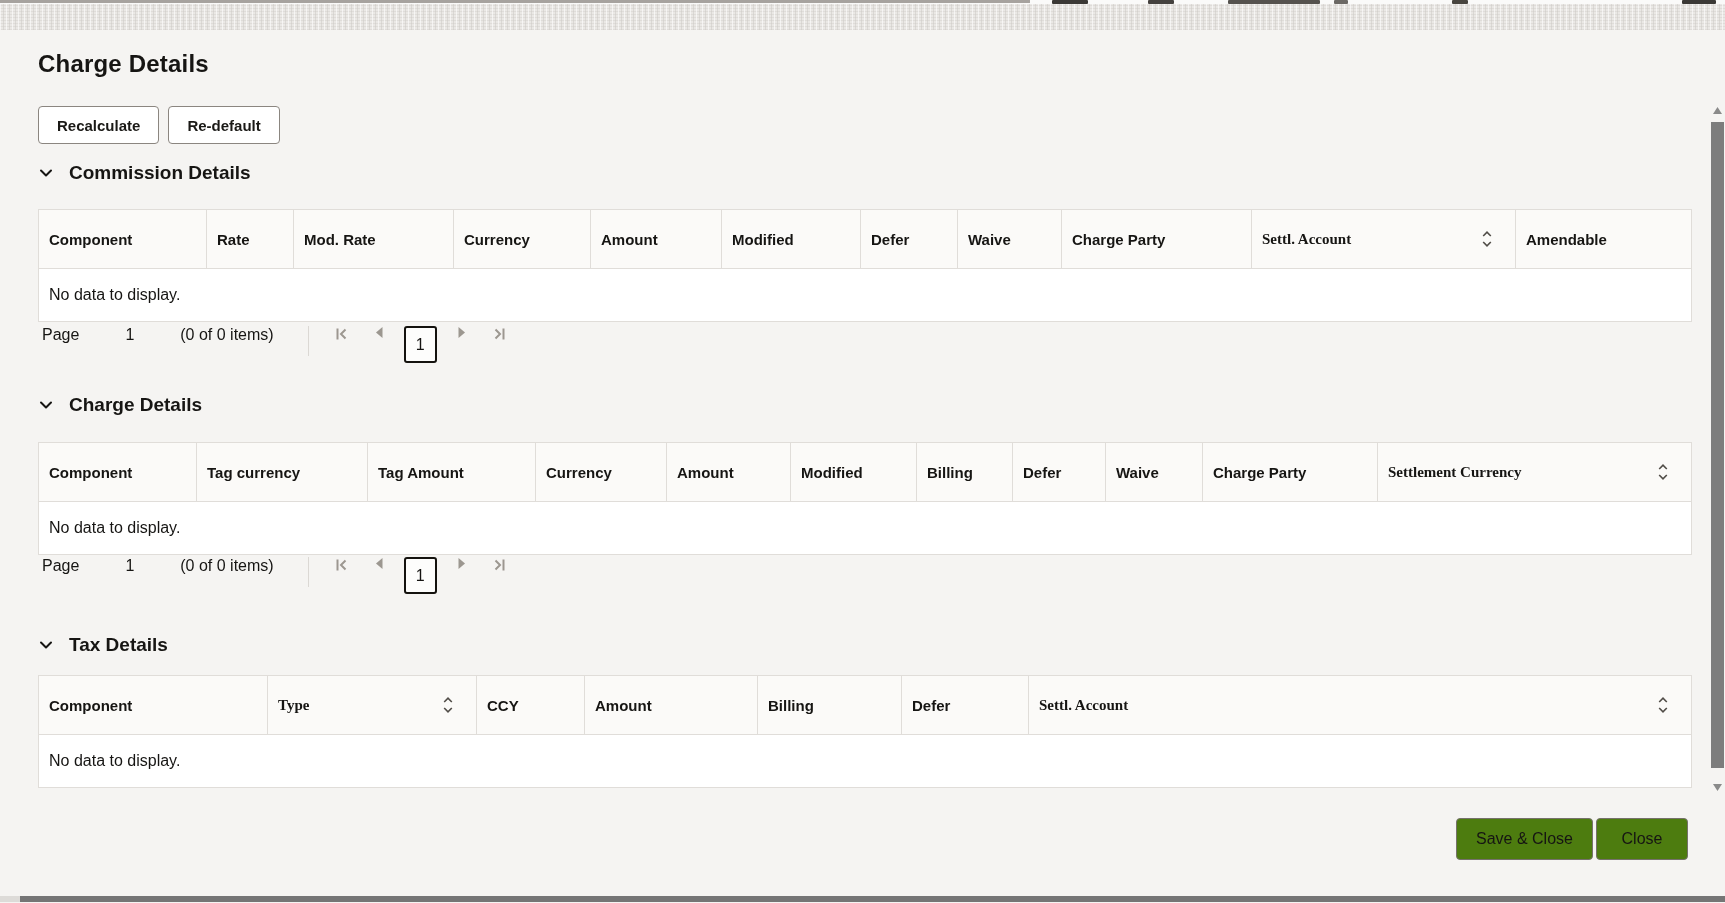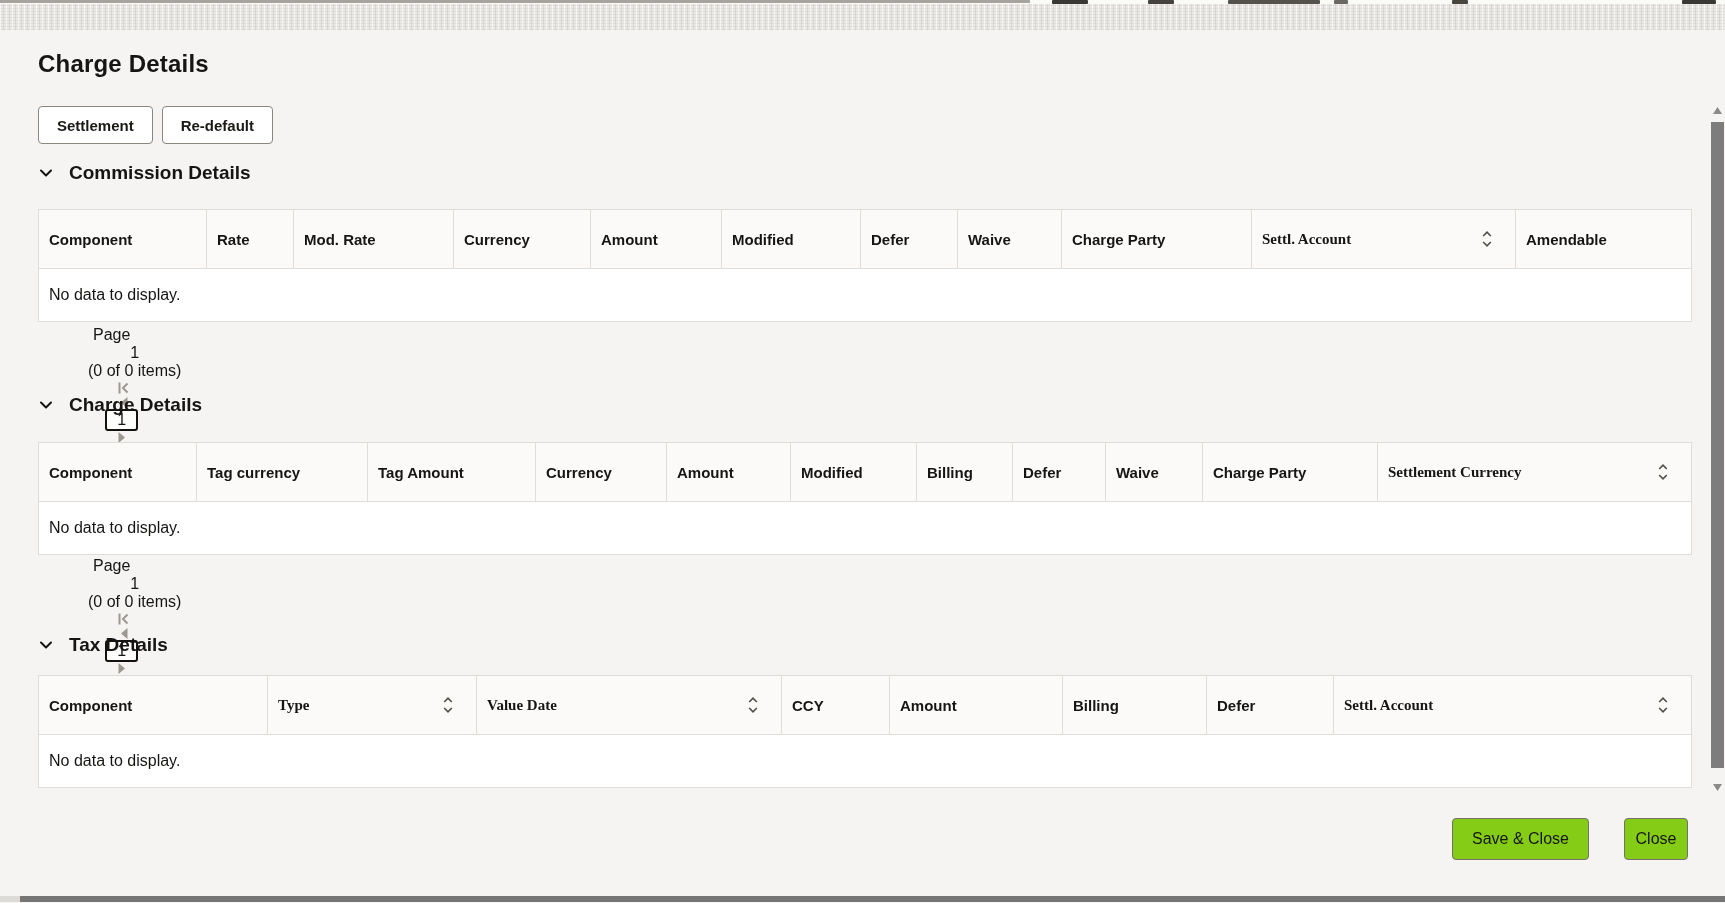--- a/index.html
+++ b/index.html
@@ -34,35 +34,35 @@
   .tbl{position:absolute;left:38px;width:1654px;box-sizing:border-box;background:#fff;border:1px solid #e0ddd9;}
   .t1{top:209px}.t2{top:442px}.t3{top:675px}
   .thead{display:flex;height:58px;background:#fbfaf8;border-bottom:1px solid #e0ddd9;}
   .th{box-sizing:border-box;display:flex;align-items:center;justify-content:space-between;
       padding:0 8px 0 10px;border-right:1px solid #e0ddd9;font-size:15px;font-weight:600;overflow:hidden;white-space:nowrap;}
   .th:last-child{border-right:0;flex:1 1 auto !important;}
   .th.sortable{padding-right:22px;font-family:Liberation Serif, serif;}
   .sort-wrap{display:flex;align-items:center;margin-left:6px;}
   .empty-row{height:52px;display:flex;align-items:center;padding-left:10px;font-size:16px;background:#fff;}
   
-  .pager{position:absolute;left:42px;display:flex;align-items:center;font-size:16px;height:39px;flex-direction:column;}
+  .pager{position:absolute;left:42px;display:flex;align-items:flex-start;font-size:16px;height:39px;}
   .pg1{top:326px}.pg2{top:557px}
   .pnum{margin-left:46px;}
   .pitems{margin-left:46px;}
   .pdiv{width:1px;height:30px;background:#dbd8d4;margin-left:34px;}
   .picon{margin-left:24px;display:flex;align-items:center;cursor:pointer;}
   .pbox{margin-left:20px;width:33px;height:37px;box-sizing:border-box;border:2px solid #14120e;border-radius:3px;
         display:flex;align-items:center;justify-content:center;background:#fdfdfc;font-size:16px;cursor:text;}
   .picon.aftbox{margin-left:20px;}
   
   .footer{position:absolute;top:818px;right:37px;display:flex;gap:3px;}
-  .fbtn{height:42px;background:#84cc16;border:1px solid #75716b;border-radius:4px;font-size:16px;color:#161513;
+  .fbtn{height:42px;background:#4d7c0f;border:1px solid #75716b;border-radius:4px;font-size:16px;color:#161513;
         display:flex;align-items:center;justify-content:center;cursor:pointer;font-family:"Liberation Sans", sans-serif;}
   .fbtn.save{width:137px;}
-  .fbtn.close{width:64px;margin-left:32px;}
+  .fbtn.close{width:92px;}
   
   .vthumb{position:absolute;left:1711px;top:122px;width:13px;height:646px;background:#7d7d7d;cursor:pointer;}
   .varrow{position:absolute;left:1712px;display:flex;cursor:pointer;}
   .vup{top:106px;}
   .vdown{top:783px;}
   .htrack{position:absolute;left:0;top:896px;width:20px;height:6px;background:#dddbd8;}
   .hthumb{position:absolute;left:20px;top:896px;width:1705px;height:6px;background:#757575;cursor:pointer;}
 </style>
 </head>
 <body>
@@ -75,21 +75,21 @@
   <span class="frag" style="left:1334px;width:14px;background:#6b6864;"></span>
   <span class="frag" style="left:1452px;width:16px;background:#48453f;"></span>
   <span class="frag" style="left:1682px;width:34px;background:#3a3835;"></span>
 </div>
 
 <div class="texture-strip"></div>
 
 <h1 class="page-title">Charge Details</h1>
 
 <div class="btn-row">
-  <button class="btn">Settlement</button>
+  <button class="btn">Recalculate</button>
   <button class="btn">Re-default</button>
 </div>
 
 <div class="section-head sec1">
   <span class="chev">
     <svg width="16" height="16" viewBox="0 0 16 16">
         <path d="M3 5.5 L8 10.5 L13 5.5" fill="none" stroke="#161513" stroke-width="2" stroke-linecap="round" stroke-linejoin="round"></path>
       </svg>
   </span>
   <span class="sec-title">Commission Details</span>
@@ -258,29 +258,20 @@
   </span>
   <span class="sec-title">Tax Details</span>
 </div>
 <div class="tbl t3">
   <div class="thead">
       <div class="th" style="flex: 0 0 229px;">
         <span class="th-label">Component</span>
       </div>
       <div class="th sortable" style="flex: 0 0 209px;">
         <span class="th-label">Type</span>
-        <span class="sort-wrap">
-          <svg width="12" height="22" viewBox="0 0 12 22">
-            <path d="M2.2 8 L6 4.2 L9.8 8" fill="none" stroke="#514d48" stroke-width="1.6"></path>
-            <path d="M2.2 14 L6 17.8 L9.8 14" fill="none" stroke="#514d48" stroke-width="1.6"></path>
-          </svg>
-        </span>
-      </div>
-      <div class="th sortable" style="flex: 0 0 305px;">
-        <span class="th-label">Value Date</span>
         <span class="sort-wrap">
           <svg width="12" height="22" viewBox="0 0 12 22">
             <path d="M2.2 8 L6 4.2 L9.8 8" fill="none" stroke="#514d48" stroke-width="1.6"></path>
             <path d="M2.2 14 L6 17.8 L9.8 14" fill="none" stroke="#514d48" stroke-width="1.6"></path>
           </svg>
         </span>
       </div>
       <div class="th" style="flex: 0 0 108px;">
         <span class="th-label">CCY</span>
       </div>

